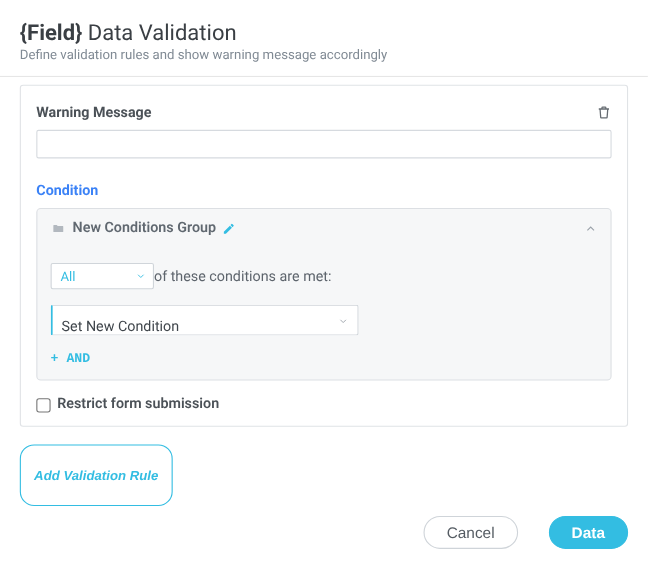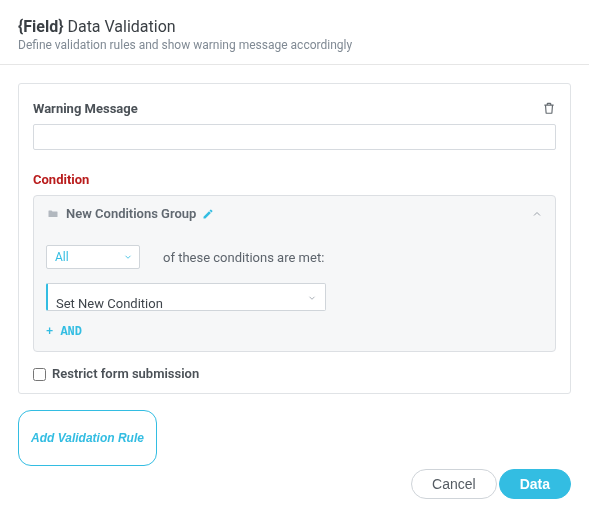--- a/index.html
+++ b/index.html
@@ -9,34 +9,34 @@
     width: 589px;
     height: 513px;
     color: #3a3f44;
     font-size: 13px;
   }
   .header {
     padding: 17px 18px 12px 18px;
     border-bottom: 1px solid #e6e6e6;
   }
   .header h1 {
-    font-size: 16px;
+    font-size: 20px;
     font-weight: 400;
     color: #3a3f44;
     margin-bottom: 2px;
   }
   .header h1 .prefix {
     font-weight: 700;
   }
   .header .subtitle {
     font-size: 12px;
     color: #808a94;
   }
   .panel {
-    margin: 18px 18px 0 18px;
+    margin: 7px 18px 0 18px;
     border: 1px solid #e0e3e6;
     border-radius: 3px;
     padding: 16px 14px 12px 14px;
   }
   .row-label {
     display: flex;
     justify-content: space-between;
     align-items: center;
     margin-bottom: 8px;
   }
@@ -59,21 +59,21 @@
     padding: 2px 6px;
     font-size: 13px;
     color: #3a3f44;
     outline: none;
     background: #fff;
   }
   .cond-section { margin-top: 22px; }
   .cond-section .lbl {
     font-size: 13px;
     font-weight: 700;
-    color: #b91c1c;
+    color: #3b82f6;
     margin-bottom: 8px;
     display: block;
   }
   .cond-group {
     border: 1px solid #dcdfe3;
     border-radius: 4px;
     background: #f6f7f8;
   }
   .cond-group-header {
     display: flex;
@@ -109,21 +109,21 @@
     color: #9aa1a9;
     cursor: pointer;
   }
   .collapse-icon svg { width:100%; height:100%; display:block; }
   .cond-body {
     padding: 6px 12px 12px 12px;
   }
   .inline-row {
     display: flex;
     align-items: center;
-    gap: 23px;
+    gap: 0;
     margin-top: 12px;
   }
   .small-select {
     width: 94px;
     height: 24px;
     border: 1px solid #d0d5da;
     border-radius: 2px;
     background: #fff;
     padding: 0 22px 0 8px;
     font-size: 12px;
@@ -202,21 +202,21 @@
     font-weight: 600;
     padding: 20px 12px;
     cursor: pointer;
     font-style: italic;
   }
   .footer {
     position: absolute;
     right: 18px;
     bottom: 14px;
     display: flex;
-    gap: 2px;
+    gap: 28px;
     justify-content: center;
   }
   .btn {
     border-radius: 16px;
     font-size: 14px;
     padding: 6px 20px;
     cursor: pointer;
     border: 1px solid transparent;
   }
   .btn-cancel {

